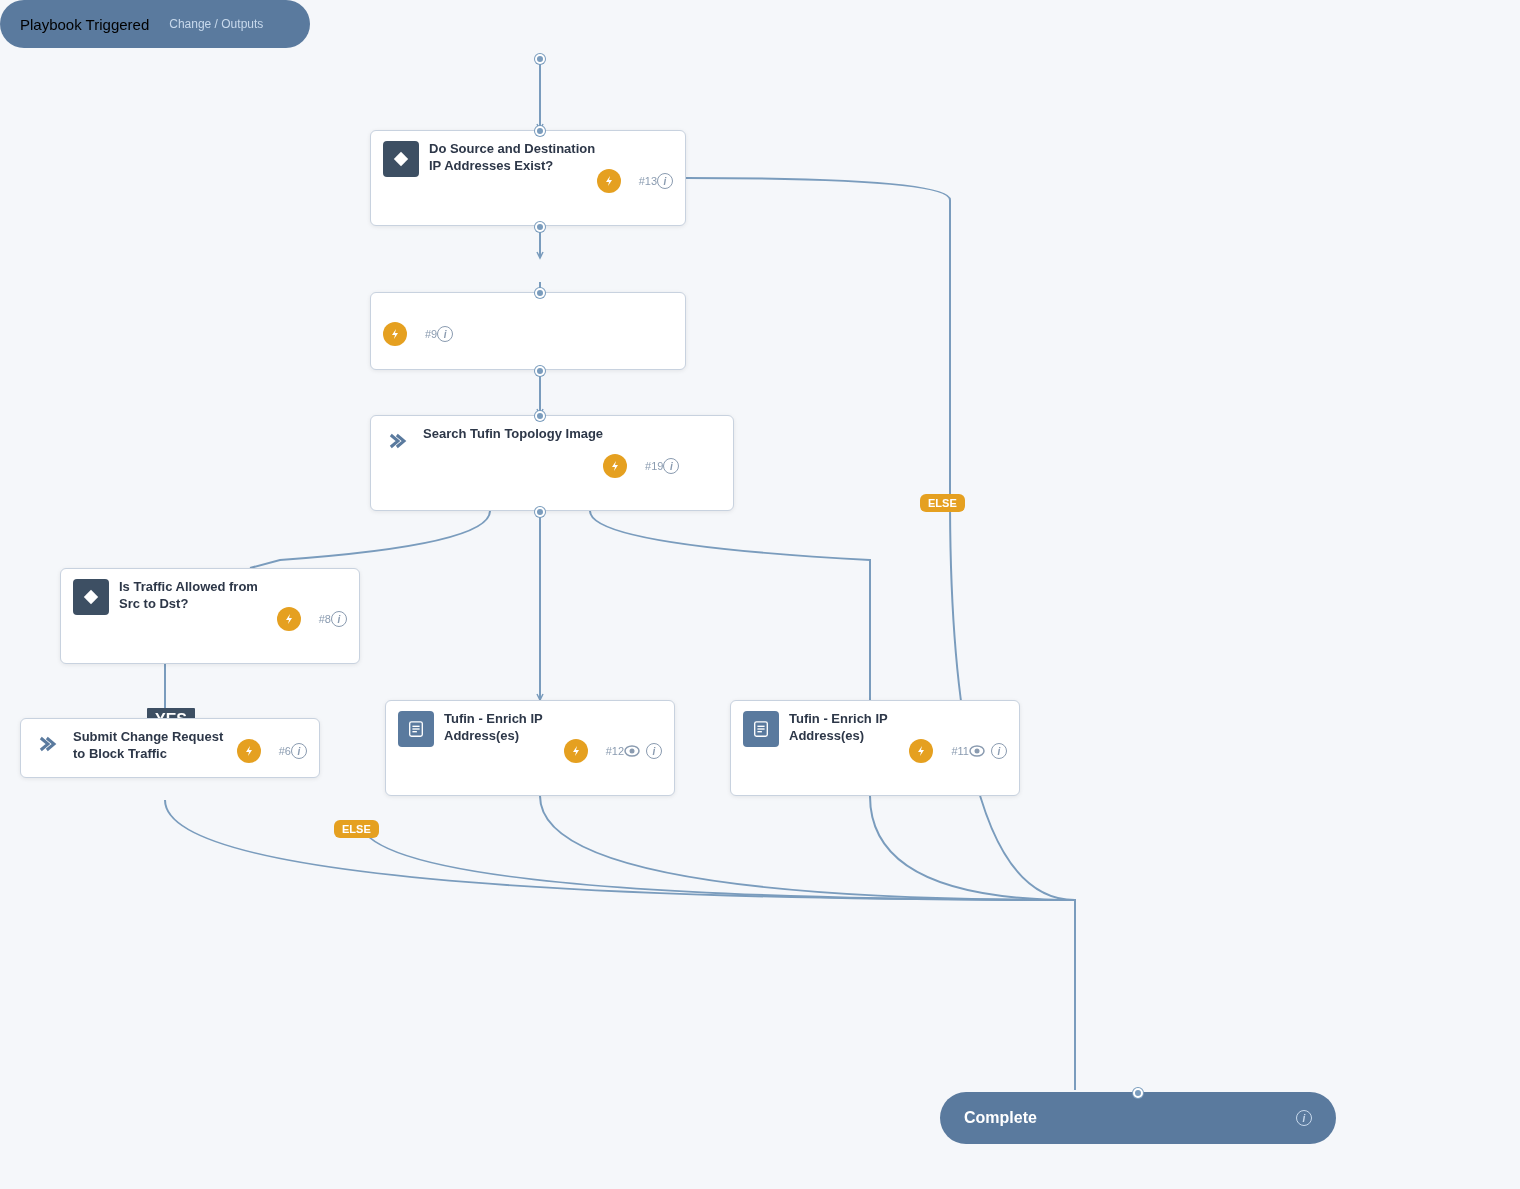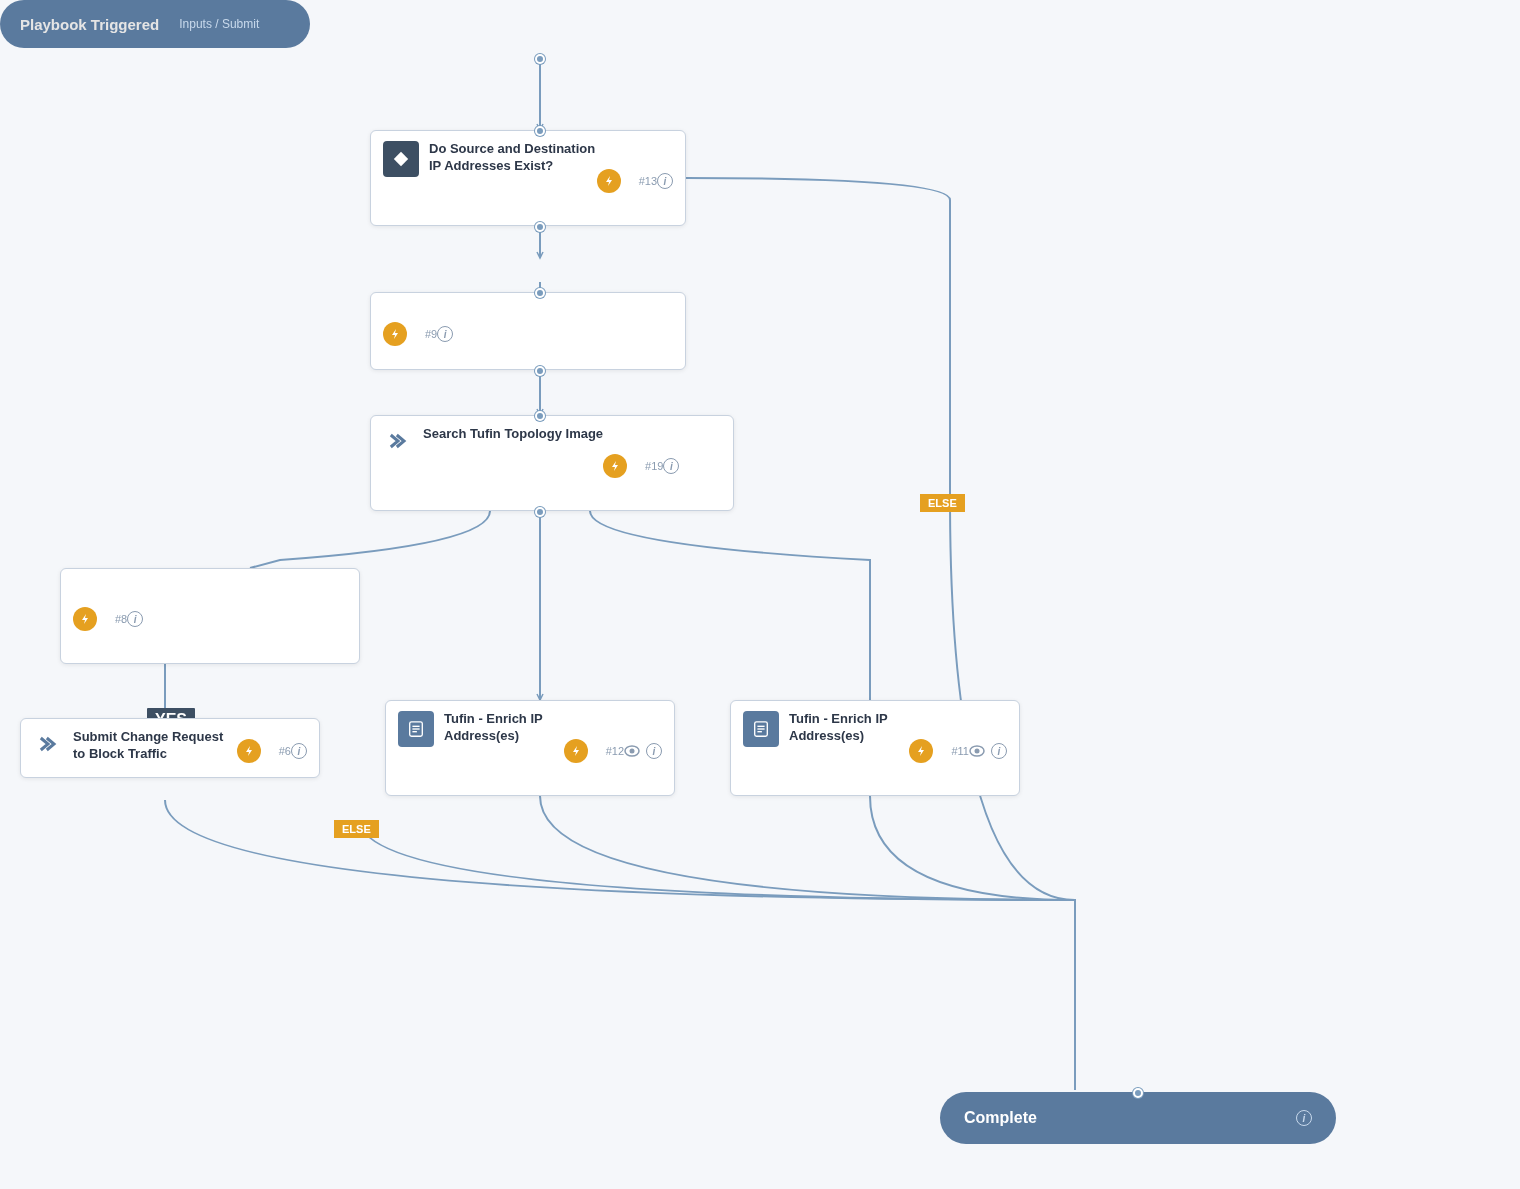--- a/index.html
+++ b/index.html
@@ -164,21 +164,21 @@
       border-radius: 1px;
       margin-top: 36px;
     }
     .badge-else {
       position: absolute;
       background: #e5a020;
       color: #fff;
       font-size: 11px;
       font-weight: 700;
       padding: 3px 8px;
-      border-radius: 0;
+      border-radius: 6px;
     }
     
     .port {
       position: absolute;
       width: 10px;
       height: 10px;
       border-radius: 50%;
       background: #7a9cbd;
       border: 2px solid #fff;
       box-shadow: 0 0 0 1px #7a9cbd;
@@ -230,22 +230,22 @@
     <polyline points="537,124 540,130 543,124" stroke="#7a9cbd" stroke-width="1.5" fill="none"></polyline>
 
     <polyline points="537,252 540,258 543,252" stroke="#7a9cbd" stroke-width="1.5" fill="none"></polyline>
 
     <polyline points="537,409 540,415 543,409" stroke="#7a9cbd" stroke-width="1.5" fill="none"></polyline>
 
     <polyline points="537,694 540,700 543,694" stroke="#7a9cbd" stroke-width="1.5" fill="none"></polyline>
   </svg>
 
   <div style="position:absolute; left:380; top:12; width:310px; height:48px;" class="node-trigger">
-    <span style="font-size:15px; font-weight:700; color:#e5e5e5;">Playbook Triggered</span>
-    <span style="font-size:12px; color:#c8d9ec; margin-left:4px;">Inputs / Submit</span>
+    <span style="font-size:15px; font-weight:400; color:#000000;">Playbook Triggered</span>
+    <span style="font-size:12px; color:#c8d9ec; margin-left:4px;">Change / Outputs</span>
   </div>
 
   <div class="node-box" style="left:370px; top:130px; width:316px; height:96px;">
     <div class="node-box-inner">
       <div class="node-header">
         <div class="node-icon-diamond">
           <svg viewBox="0 0 20 20" fill="white">
               <polygon points="10,2 18,10 10,18 2,10"></polygon>
             </svg>
         </div>
@@ -311,20 +311,28 @@
         </div>
         <div class="node-footer-right">
           <div class="info-icon">i</div>
         </div>
       </div>
     </div>
   </div>
 
   <div class="node-box" style="left:60px; top:568px; width:300px; height:96px;">
     <div class="node-box-inner">
+      <div class="node-header">
+        <div class="node-icon-diamond">
+          <svg viewBox="0 0 20 20" fill="white">
+              <polygon points="10,2 18,10 10,18 2,10"></polygon>
+            </svg>
+        </div>
+        <span class="node-title">Is Traffic Allowed from Src to Dst?</span>
+      </div>
       <div class="node-footer">
         <div class="node-footer-left">
           <div class="lightning-badge">
             <svg viewBox="0 0 12 12" fill="white">
                 <polygon points="7,1 3,7 6,7 5,11 9,5 6,5"></polygon>
               </svg>
           </div>
           <span class="node-num">#8</span>
         </div>
         <div class="node-footer-right">

